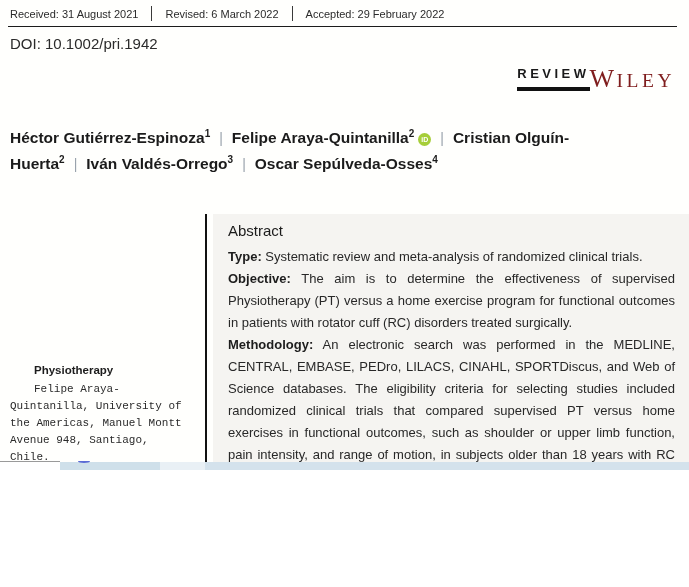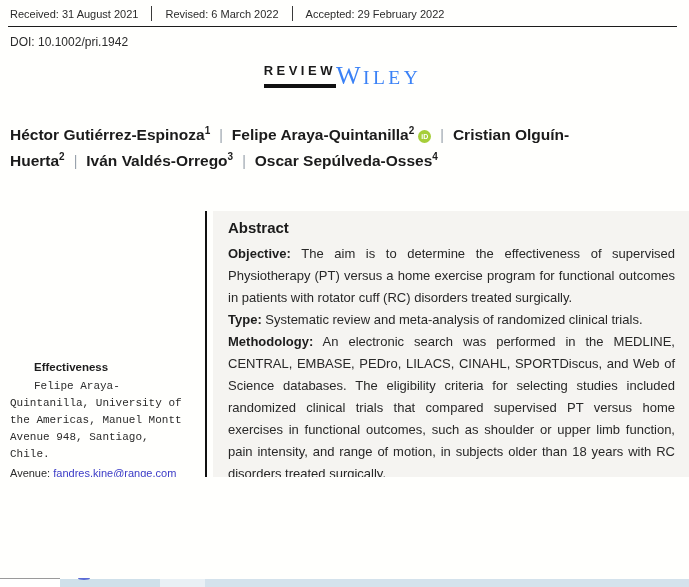--- a/index.html
+++ b/index.html
@@ -6,21 +6,21 @@
   html, body { width: 689px; height: 587px; }
   body {
     font-family: "Liberation Sans", sans-serif;
     background: #ffffff;
     color: #1f1f1f;
     overflow: hidden;
   }
   .page {
     position: relative;
     width: 689px;
-    height: 587px;
+    height: 470px;
     background: #fffffd;
     overflow: hidden;
   }
 
   
   .meta-row {
     display: flex;
     align-items: center;
     padding: 6px 10px 5px 10px;
     font-size: 11px;
@@ -32,42 +32,42 @@
     background: #3a3a3a;
     margin: 0 13px;
   }
   .top-rule {
     border: none;
     border-top: 1.4px solid #1c1c1c;
     margin: 0 12px 0 8px;
   }
   .doi-row {
     padding: 8px 10px 0 10px;
-    font-size: 12px;
+    font-size: 15px;
     color: #2b2b2b;
   }
 
   
   .brand-row {
     display: flex;
-    justify-content: center;
+    justify-content: flex-end;
     align-items: flex-start;
     padding: 14px 14px 0 10px;
   }
   .review-tag {
     font-size: 13px;
     font-weight: bold;
     letter-spacing: 3.5px;
     color: #1a1a1a;
     border-bottom: 4px solid #111;
     padding-bottom: 6px;
   }
   .wiley-logo {
     font-family: "Liberation Serif", serif;
-    color: #3b82f6;
+    color: #7f1d1d;
     font-size: 26px;
     letter-spacing: 2.5px;
     line-height: 1;
   }
   .wiley-logo .wiley-rest {
     font-size: 19.5px;
     letter-spacing: 3.5px;
   }
 
   
@@ -147,21 +147,21 @@
   }
   .abstract-gap { flex: 0 0 6px; }
   .abstract-box {
     flex: 1 1 auto;
     background: #f5f4f1;
     padding: 8px 14px 0 15px;
     overflow: hidden;
   }
   .abstract-heading {
     font-size: 15px;
-    font-weight: bold;
+    font-weight: normal;
     color: #1b1b1b;
     margin-bottom: 7px;
   }
   .abstract-box p {
     font-size: 13px;
     line-height: 22px;
     text-align: justify;
     color: #282828;
   }
   .abstract-box p b { color: #1d1d1d; }
@@ -226,32 +226,32 @@
   </div>
 
 
   <div class="authors-line">
     <span class="author"><span>Héctor Gutiérrez-Espinoza</span><sup>1</sup></span><span class="author-pipe">|</span><span class="author"><span>Felipe Araya-Quintanilla</span><sup>2</sup><span class="orcid-badge">iD</span></span><span class="author-pipe">|</span><span class="author"><span>Cristian Olguín-Huerta</span><sup>2</sup></span><span class="author-pipe">|</span><span class="author"><span>Iván Valdés-Orrego</span><sup>3</sup></span><span class="author-pipe">|</span><span class="author"><span>Oscar Sepúlveda-Osses</span><sup>4</sup></span>
   </div>
 
   <div class="columns">
 
     <div class="left-col">
-      <div class="corr-heading">Effectiveness</div>
+      <div class="corr-heading">Physiotherapy</div>
       <div class="corr-body">Felipe Araya-Quintanilla,  University of the Americas, Manuel Montt Avenue 948, Santiago, Chile.</div>
       <div class="email-line"><span>Avenue: </span><a href="#" class="email-link">fandres.kine@range.com</a></div>
     </div>
 
     <div class="abstract-rail"></div>
     <div class="abstract-gap"></div>
 
     <div class="abstract-box">
       <div class="abstract-heading">Abstract</div>
+      <p><b>Type:</b> <span>Systematic review and meta-analysis of randomized clinical trials.</span></p>
       <p><b>Objective:</b> <span>The aim is to determine the effectiveness of supervised Physiotherapy (PT) versus a home exercise program for functional outcomes in patients with rotator cuff (RC) disorders treated surgically.</span></p>
-      <p><b>Type:</b> <span>Systematic review and meta-analysis of randomized clinical trials.</span></p>
       <p><b>Methodology:</b> <span>An electronic search was performed in the MEDLINE, CENTRAL, EMBASE, PEDro, LILACS, CINAHL, SPORTDiscus, and Web of Science databases. The eligibility criteria for selecting studies included randomized clinical trials that compared supervised PT versus home exercises in functional outcomes, such as shoulder or upper limb function, pain intensity, and range of motion, in subjects older than 18 years with RC disorders treated surgically.</span></p>
 
     </div>
   </div>
 
   <div class="bottom-strip">
     <div class="strip-blue-a"></div>
     <div class="strip-blue-light"></div>
     <div class="strip-blue-b"></div>
     <div class="strip-left-box"></div>

